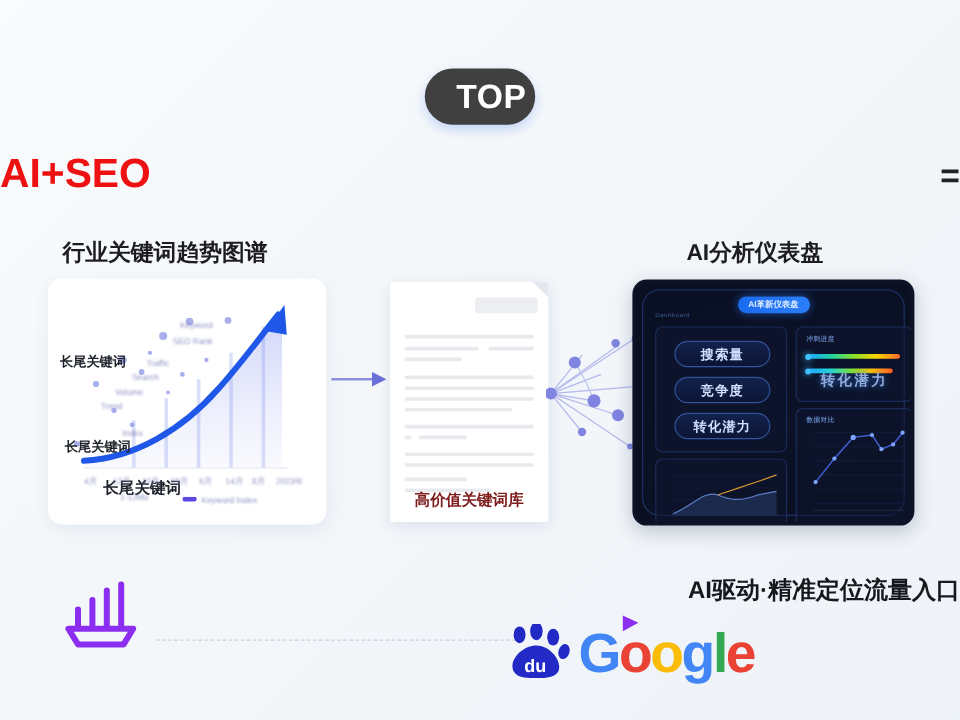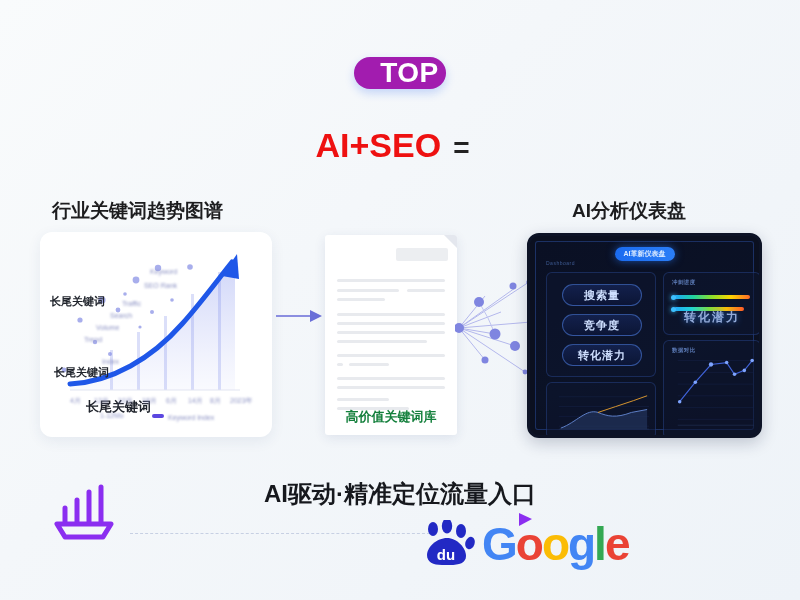--- a/index.html
+++ b/index.html
@@ -8,35 +8,35 @@
     font-family:"Liberation Sans","DejaVu Sans",sans-serif;
     background:linear-gradient(135deg,#f9fbfc 0%,#f4f7fa 40%,#eef3f8 100%);
     position:relative;
   }
   .stage { position:absolute; inset:0; }
 
   
   .badge-wrap { position:absolute; left:0; right:0; top:57px; display:flex; justify-content:center; }
   .badge {
     display:flex; align-items:center; gap:8px;
-    background:#a21caf; border-radius:40px;
-    padding:5px 7px 5px 26px; height:32px;
+    background:#404040; border-radius:40px;
+    padding:5px 7px 5px 26px; height:47px;
     box-shadow:0 4px 10px rgba(16,86,240,.22);
   }
   .badge-top {
     color:#fff; font-weight:bold; font-size:28px; letter-spacing:.5px; line-height:1;
   }
   .badge-num {
     width:55px; height:37px; background:#fff; border-radius:30px;
     display:flex; align-items:center; justify-content:center;
     color:#111; font-weight:bold; font-size:25px; line-height:1;
   }
 
   
-  .title-wrap { position:absolute; left:0; right:15px; top:126px; display:flex; justify-content:center; align-items:baseline; gap:12px; }
+  .title-wrap { position:absolute; left:0; right:0; top:126px; display:flex; justify-content:space-between; align-items:baseline; gap:12px; }
   .t-red { color:#ee1111; font-weight:bold; font-size:34px; letter-spacing:0px; }
   .t-eq  { color:#222; font-weight:bold; font-size:28px; }
   .t-pur { color:#7b46f0; font-weight:bold; font-size:34px; letter-spacing:1px; }
 
   
   .cap { position:absolute; color:#1d1d1f; font-weight:bold; font-size:19px; }
   .cap-left { left:52px; top:198px; }
   .cap-right { left:572px; top:198px; }
 
   
@@ -55,31 +55,31 @@
 
   
   .card-doc {
     position:absolute; left:325px; top:235px; width:132px; height:200px;
     background:#fff; border-radius:3px;
     box-shadow:0 3px 12px rgba(40,60,120,.10);
     overflow:hidden;
   }
   .doc-line { position:absolute; background:#e8eaee; border-radius:2px; height:3px; }
   .doc-chip { position:absolute; right:9px; top:13px; width:52px; height:13px; background:#eceef1; border-radius:2px; }
-  .doc-cap { position:absolute; left:0; right:0; bottom:9px; text-align:center; color:#15803d; font-weight:bold; font-size:13px; }
+  .doc-cap { position:absolute; left:0; right:0; bottom:9px; text-align:center; color:#7f1d1d; font-weight:bold; font-size:13px; }
   .doc-fold { position:absolute; right:0; top:0; width:0; height:0; border-left:13px solid transparent; border-top:13px solid #e4e7ee; }
 
   
   .card-dash {
     position:absolute; left:527px; top:233px; width:235px; height:205px;
     background:#0b1020; border:3px solid #0d1326; border-radius:12px;
     box-shadow:0 5px 16px rgba(20,30,70,.22);
     overflow:hidden;
   }
-  .dash-inner { position:absolute; inset:5px; border:1px solid rgba(60,110,220,.35); border-radius:3px; background:linear-gradient(160deg,#0a1024 0%,#0b1226 60%,#090e1f 100%);padding-left:24px; }
+  .dash-inner { position:absolute; inset:5px; border:1px solid rgba(60,110,220,.35); border-radius:15px; background:linear-gradient(160deg,#0a1024 0%,#0b1226 60%,#090e1f 100%);padding-left:24px; }
   .dash-badge {
     position:absolute; left:50%; transform:translateX(-50%); top:5px;
     background:linear-gradient(90deg,#1a6bf0,#2b7ef7); border-radius:8px;
     padding:2px 9px; color:#dcebff; font-size:7px; font-weight:bold; white-space:nowrap;
     box-shadow:0 0 8px rgba(40,120,250,.6);
   }
   .dash-sub { position:absolute; left:10px; top:18px; color:#3d5a92; font-size:5px; letter-spacing:.5px; }
   .panel { position:absolute; border:1px solid rgba(55,100,200,.30); border-radius:6px; background:rgba(14,22,48,.55); }
   .p-pills { left:10px; top:30px; width:110px; height:105px; }
   .p-area  { left:10px; top:140px; width:110px; height:57px; }
@@ -98,21 +98,21 @@
   .gb1 { top:22px; width:76px; background:linear-gradient(90deg,#1fa5ff,#20d3a0,#8ee02a,#ffd400,#ff6a2a); }
   .gb2 { top:34px; width:70px; background:linear-gradient(90deg,#1fa5ff,#21d9d0,#7de03a,#ffbe00,#ff5a2a); }
   .gauge-dot { position:absolute; width:5px; height:5px; border-radius:50%; background:#3ec1ff; box-shadow:0 0 5px #3ec1ff; }
   .gauge-overlay {
     position:absolute; left:0; right:0; top:36px; text-align:center;
     color:#9fb8e8; font-size:12px; font-weight:bold; letter-spacing:2px;
     text-shadow:0 0 6px rgba(60,140,255,.8); opacity:.92;
   }
 
   
-  .slogan { position:absolute; left:0; right:0; top:478px; text-align:center; color:#16181d; font-weight:bold; font-size:24px; }
+  .slogan { position:absolute; left:0; right:0; top:478px; text-align:right; color:#16181d; font-weight:bold; font-size:20px; }
   .divider { position:absolute; left:130px; top:533px; width:300px; border-top:1px dashed #b9c4dc; opacity:.75; }
   .logo-icon { position:absolute; left:48px; top:478px; width:72px; height:66px; }
   .logos { position:absolute; left:420px; top:520px; display:flex; align-items:center; gap:6px; }
   .baidu-txt { color:#e01d1d; font-weight:bold; font-size:37px; letter-spacing:-1px; line-height:1; }
   .g-word { font-size:46px; font-weight:bold; line-height:1; letter-spacing:-2px; display:flex; }
   .g1{color:#4285f4;} .g2{color:#ea4335;} .g3{color:#fbbc05;} .g4{color:#4285f4;} .g5{color:#34a853;} .g6{color:#ea4335;}
 </style>
 </head>
 <body>
 

